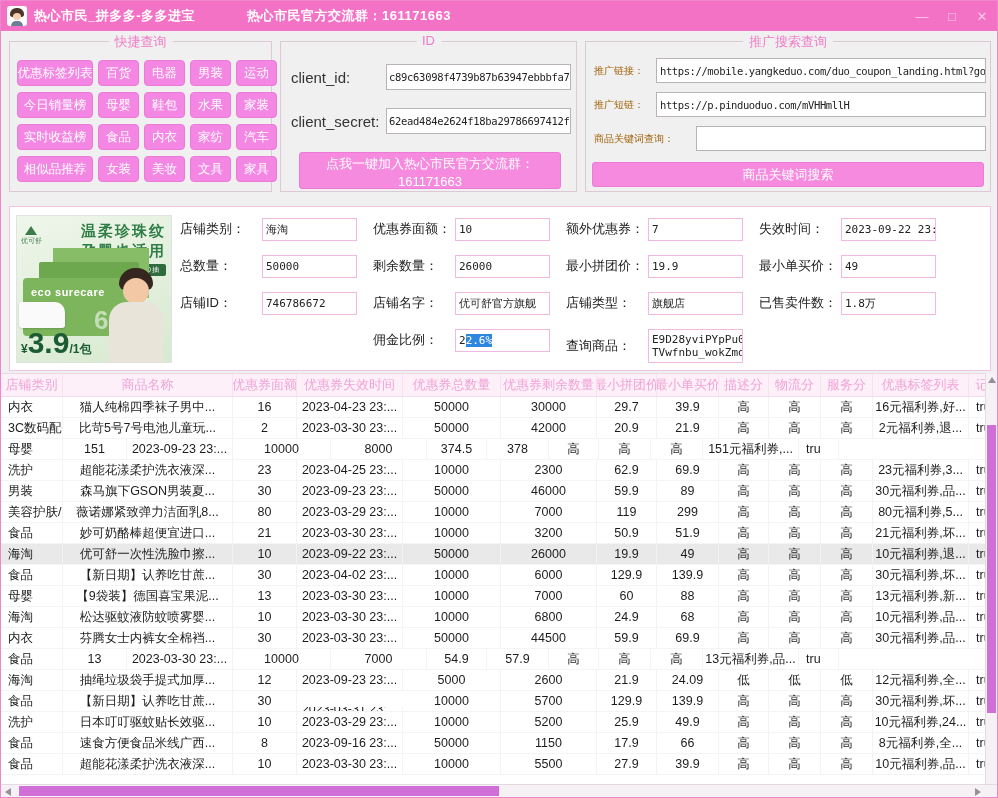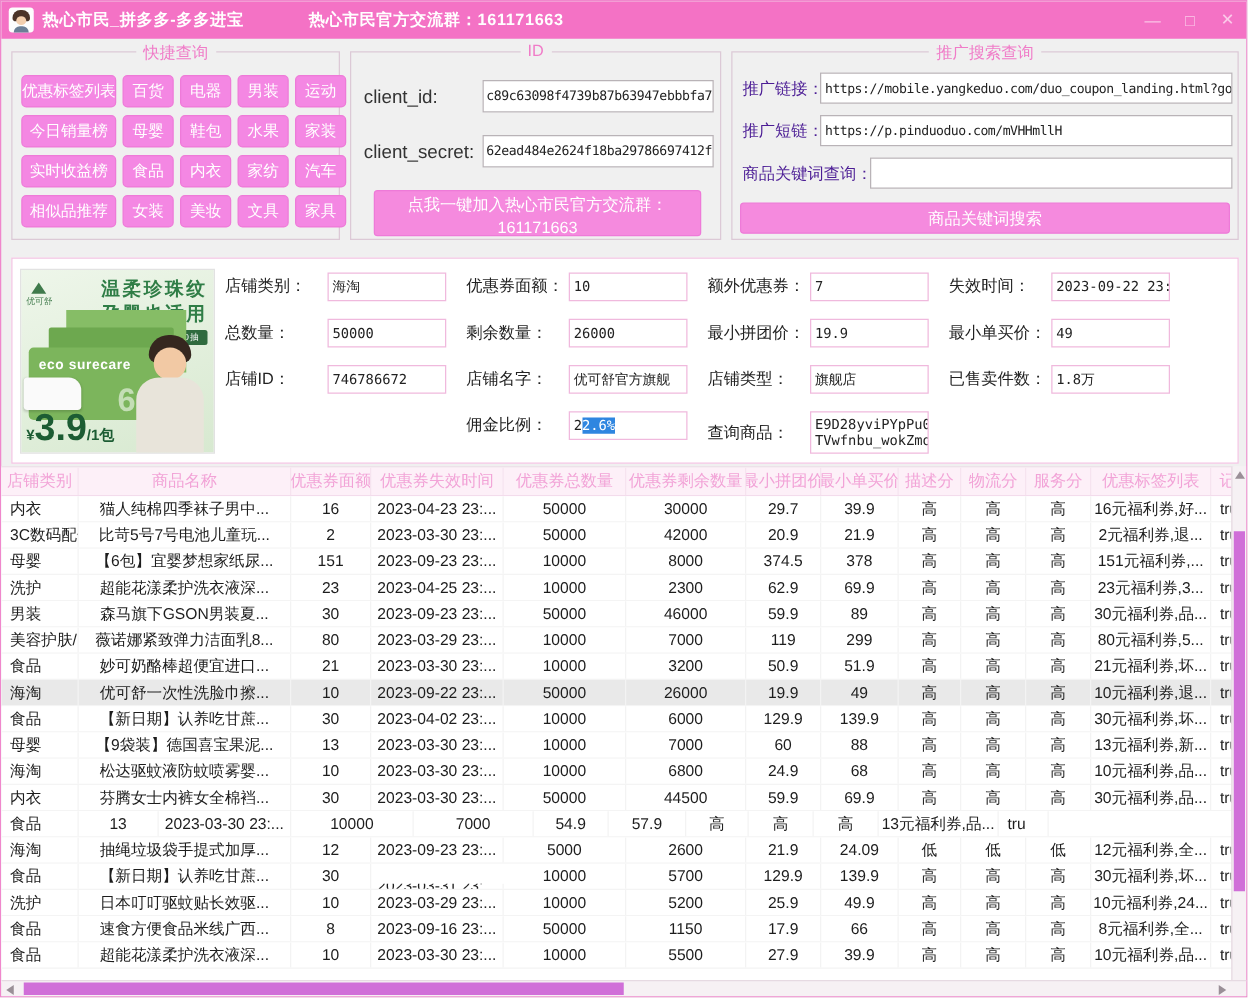--- a/index.html
+++ b/index.html
@@ -46,21 +46,21 @@
   .id-input { width:185px; height:26px; border:1px solid #b9b3b7; background:#fff;
               font-family:"DejaVu Sans Mono",monospace; font-size:10.5px; letter-spacing:-.3px;
               color:#222; display:flex; align-items:center; padding:0 2px; overflow:hidden; white-space:nowrap; }
   .join-btn { position:absolute; left:18px; top:110px; width:262px; height:37px;
               background:#f58ade; border:1px solid #ee7ad8; border-radius:3px; color:#fff;
               font-size:13px; line-height:1.35; text-align:center; padding-top:2px; cursor:pointer;
               font-family:inherit; }
 
   
   .pm-row { position:absolute; display:flex; align-items:center; }
-  .pm-label { font-size:13px; color:#4c1d95; white-space:nowrap; }
+  .pm-label { font-size:10px; color:#a16207; white-space:nowrap; }
   .pm-input { height:25px; border:1px solid #b9b3b7; background:#fff;
               font-family:"DejaVu Sans Mono",monospace; font-size:10.5px; letter-spacing:-.4px;
               color:#222; display:flex; align-items:center; padding:0 3px; overflow:hidden; white-space:nowrap; }
   .pm-search-btn { position:absolute; left:6px; top:120px; width:392px; height:25px;
                    background:#f58ade; border:1px solid #ee7ad8; border-radius:3px; color:#fff;
                    font-size:13px; cursor:pointer; font-family:inherit; }
 
   
   #detail { position:absolute; left:8px; top:205px; width:982px; height:165px;
             background:#fff; border:1px solid #f2c3e2; }
@@ -345,21 +345,20 @@
             <div class="tc" style="width: 60px;">20.9</div>
             <div class="tc" style="width: 62px;">21.9</div>
             <div class="tc" style="width: 50px;">高</div>
             <div class="tc" style="width: 52px;">高</div>
             <div class="tc" style="width: 52px;">高</div>
             <div class="tc" style="width: 96px;">2元福利券,退...</div>
             <div class="tc al" style="width: 40px;">tru</div>
           </div>
           <div class="t-row">
             <div class="tc al" style="width: 62px;">母婴</div>
-            <div class="tc" style="width: 170px;">【6包】宜婴梦想家纸尿...</div>
             <div class="tc" style="width: 64px;">151</div>
             <div class="tc" style="width: 106px;">2023-09-23 23:...</div>
             <div class="tc" style="width: 98px;">10000</div>
             <div class="tc" style="width: 96px;">8000</div>
             <div class="tc" style="width: 60px;">374.5</div>
             <div class="tc" style="width: 62px;">378</div>
             <div class="tc" style="width: 50px;">高</div>
             <div class="tc" style="width: 52px;">高</div>
             <div class="tc" style="width: 52px;">高</div>
             <div class="tc" style="width: 96px;">151元福利券,...</div>

